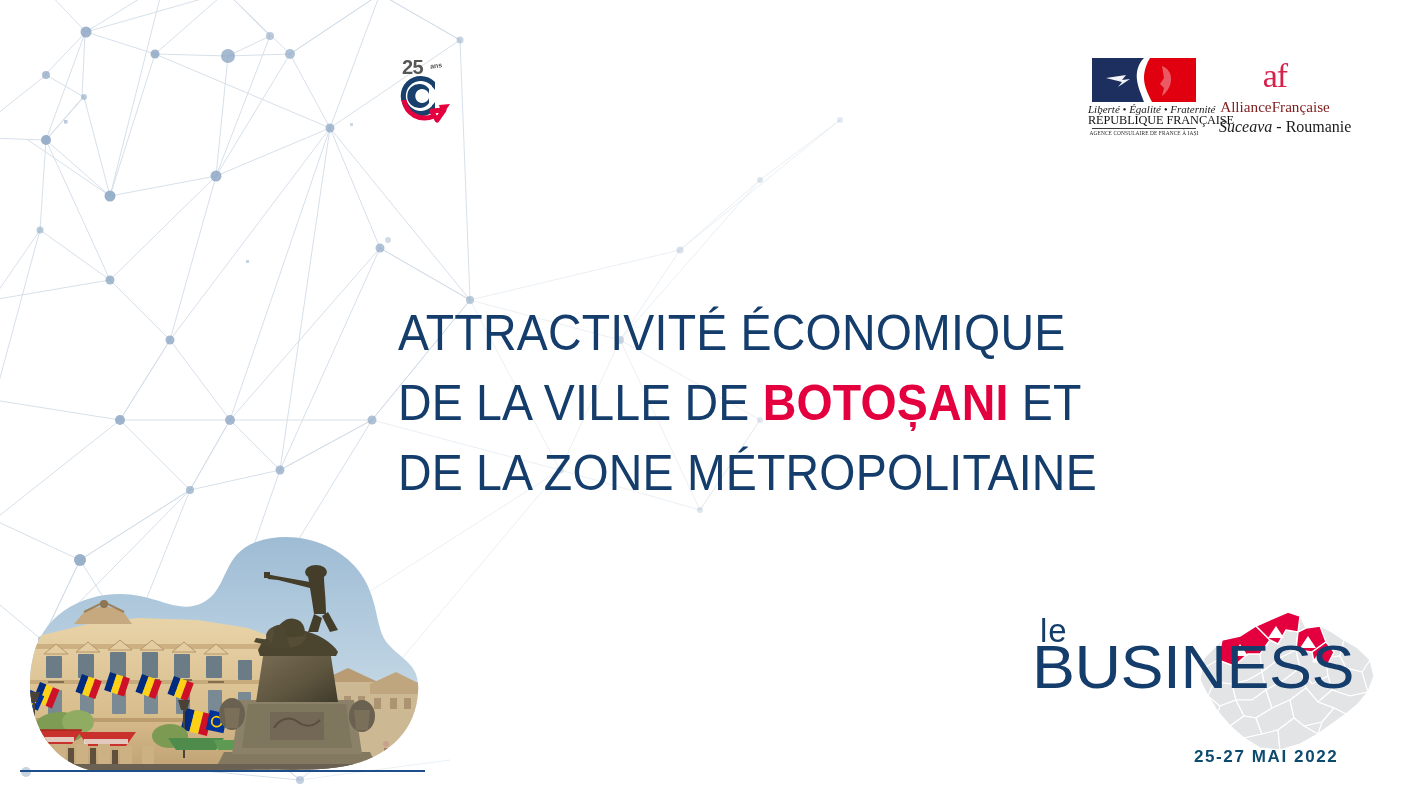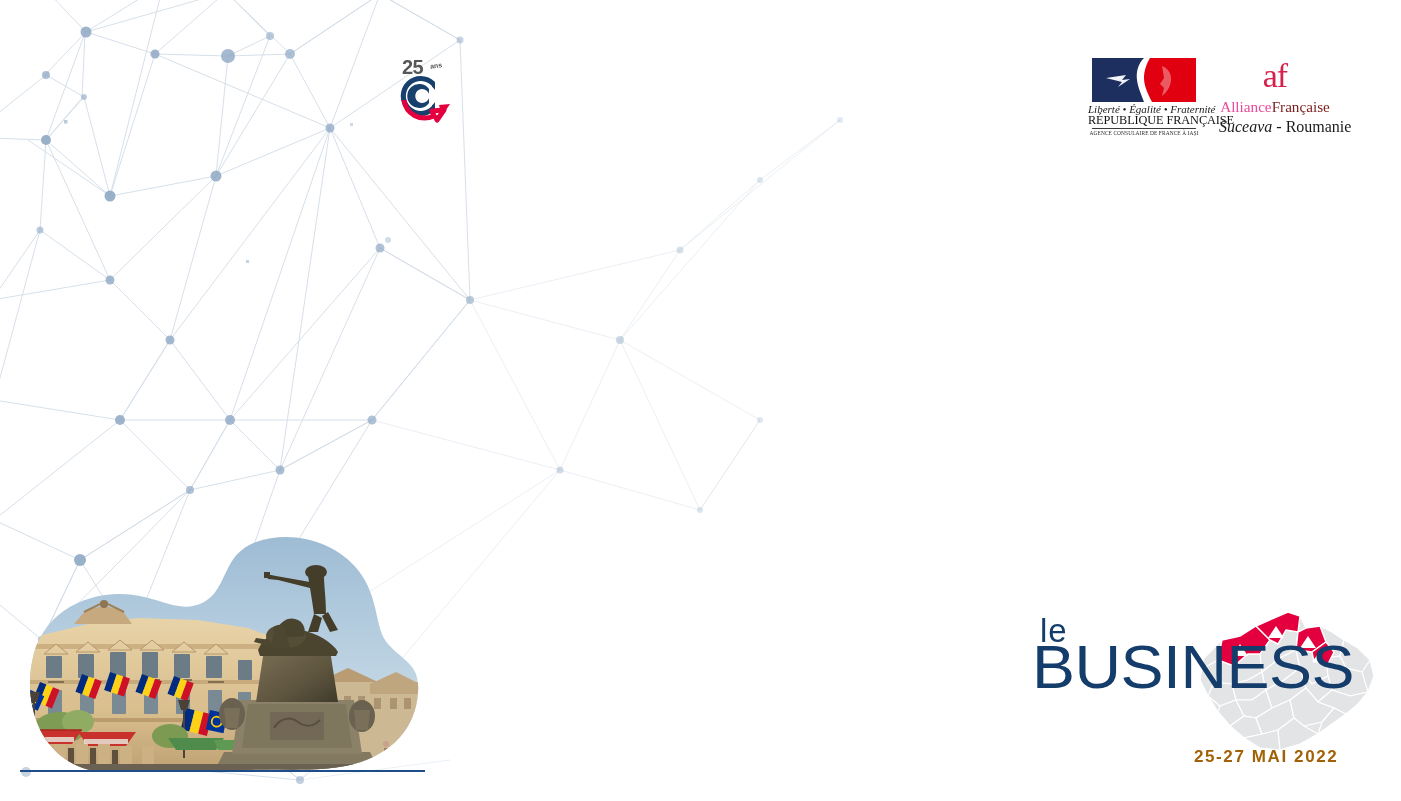--- a/index.html
+++ b/index.html
@@ -90,21 +90,21 @@
     text-align: center;
     font-family: "Liberation Serif", serif;
     font-size: 34px; color: #D6224A; line-height: 36px;
     letter-spacing: -1px;
   }
   #af-name {
     position: absolute; left: 0; top: 40px; width: 112px;
     text-align: center; white-space: nowrap;
     font-family: "Liberation Serif", serif; font-size: 15.2px;
   }
-  #af-name .af-a { color: #ec4899; }
+  #af-name .af-a { color: #7f1d1d; }
   #af-name .af-f { color: #7f1d1d; }
   #af-loc {
     position: absolute; left: 0; top: 60px; width: 112px;
     text-align: center; white-space: nowrap;
     font-family: "Liberation Serif", serif; font-size: 16px;
     color: #1a1a1a;
   }
   #af-loc .af-city { font-style: italic; }
 
   
@@ -172,21 +172,21 @@
   }
   #bm-marathon {
     position: absolute; left: 76px; top: 98px;
     font-family: "Liberation Sans", sans-serif;
     font-size: 54px; font-weight: 400; color: #E4003F;
     letter-spacing: -0.5px; line-height: 54px;
   }
   #bm-date {
     position: absolute; left: 170px; top: 152px;
     font-family: "Liberation Sans", sans-serif;
-    font-size: 17px; font-weight: bold; color: #a16207;
+    font-size: 17px; font-weight: bold; color: #0c4a6e;
     letter-spacing: 1.6px; line-height: 17px;
   }
 </style>
 </head>
 <body>
 
 <div id="slide">
 
   <svg id="network-bg" viewBox="0 0 1401 801" xmlns="http://www.w3.org/2000/svg">
     <g stroke="#C9D6E3" stroke-width="0.9" fill="none" opacity="0.85">
@@ -315,20 +315,25 @@
       <div id="af-mark">af</div>
       <div id="af-name">
         <span class="af-a">Alliance</span><span class="af-f">Française</span>
       </div>
       <div id="af-loc">
         <span class="af-city">Suceava</span><span> - </span><span>Roumanie</span>
       </div>
     </div>
   </div>
 
+  <div id="title-block">
+    <div class="title-line">ATTRACTIVITÉ ÉCONOMIQUE</div>
+    <div class="title-line"><span>DE LA VILLE DE </span><span class="hl">BOTOȘANI</span><span> ET</span></div>
+    <div class="title-line">DE LA ZONE MÉTROPOLITAINE</div>
+  </div>
 
   <div id="photo-blob">
     <svg id="photo-svg" viewBox="0 0 402 240" xmlns="http://www.w3.org/2000/svg">
       <defs>
         <linearGradient id="skyg" x1="0" y1="0" x2="0" y2="1">
           <stop offset="0%" stop-color="#9DBBD4"></stop>
           <stop offset="55%" stop-color="#BCD2E2"></stop>
           <stop offset="100%" stop-color="#DCE6EC"></stop>
         </linearGradient>
         <linearGradient id="bldg" x1="0" y1="0" x2="0" y2="1">

